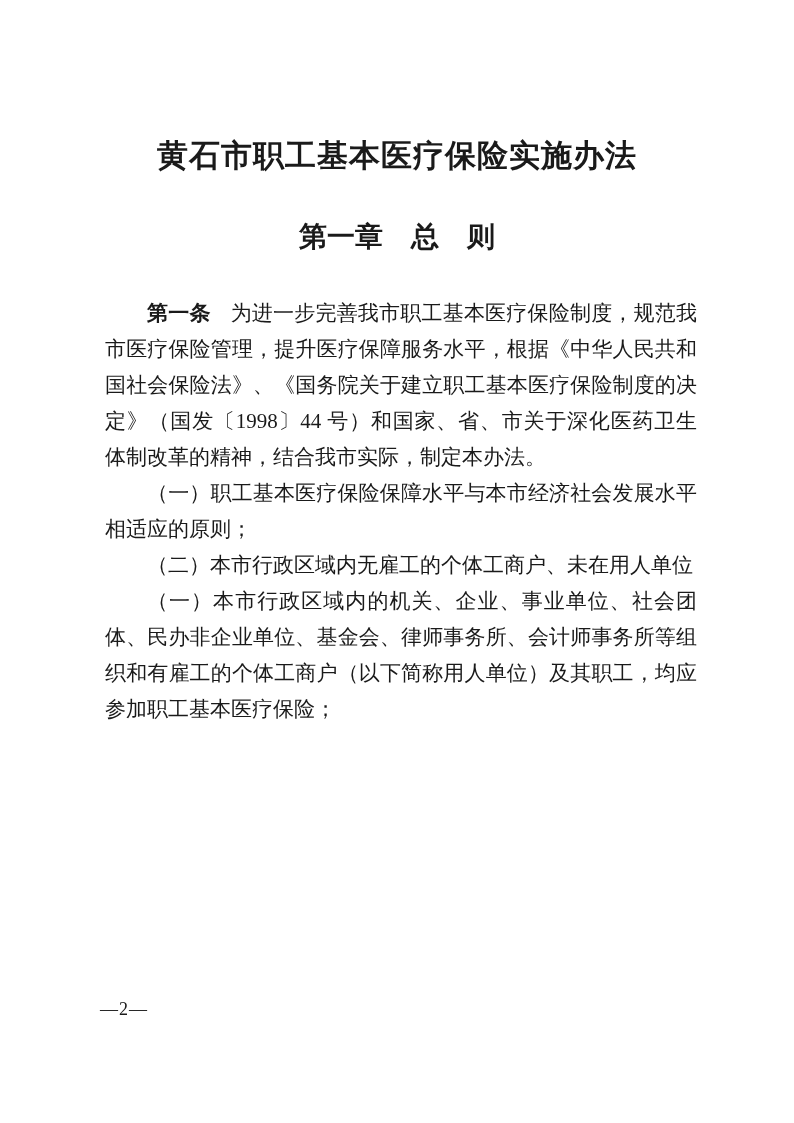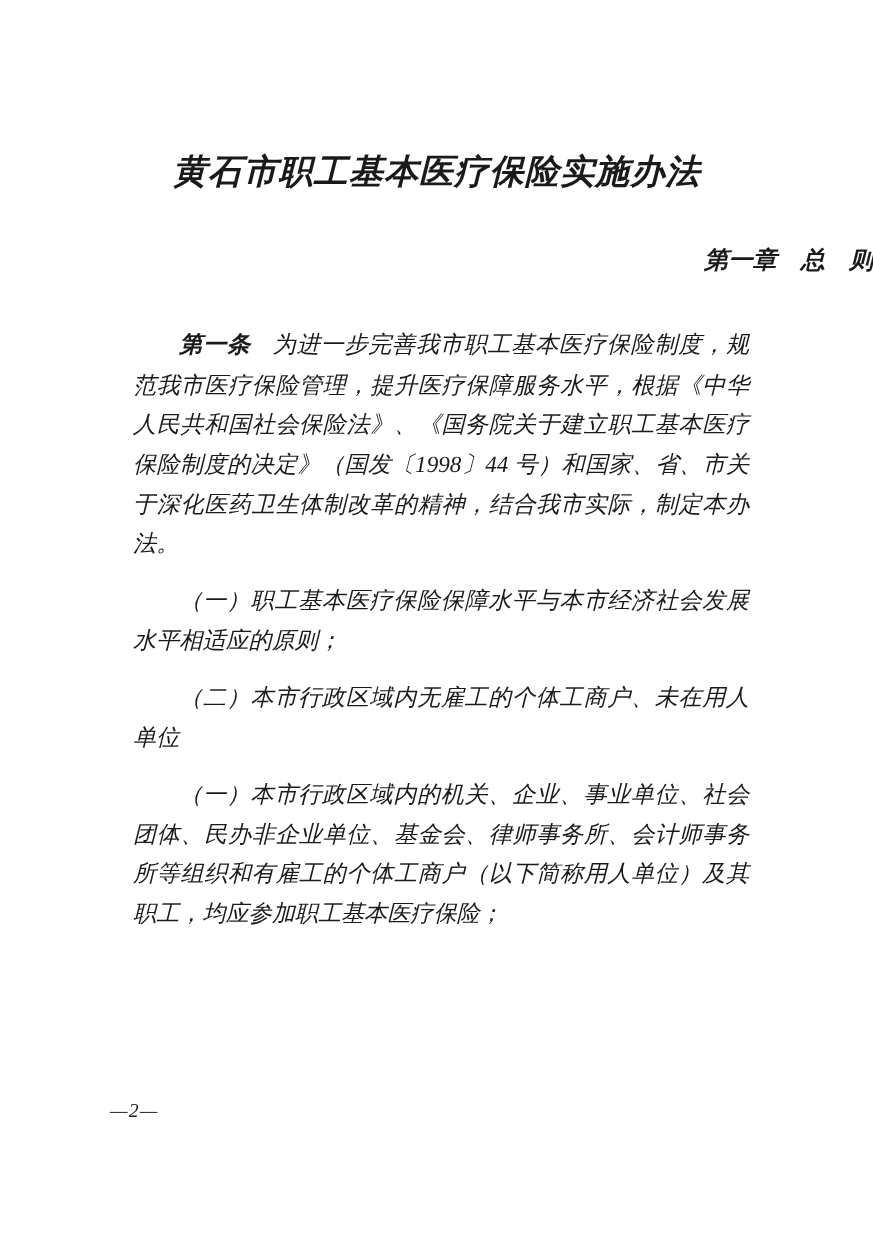--- a/index.html
+++ b/index.html
@@ -8,49 +8,48 @@
     background: #ffffff;
   }
   .page {
     position: relative;
     width: 794px;
     height: 1118px;
     margin: 0 auto;
     background: #ffffff;
     color: #1a1a1a;
     overflow: hidden;
-    font-style: italic;
   }
   .doc-title {
     margin: 137px 0 0 0;
     text-align: center;
     font-family: "Liberation Serif", "DejaVu Serif", serif;
     font-size: 31px;
     line-height: 38px;
     font-weight: 700;
     letter-spacing: 1px;
   }
   .chapter-heading {
     margin: 48px 0 0 0;
-    text-align: right;
+    text-align: center;
     font-family: "Liberation Sans", "DejaVu Sans", sans-serif;
-    font-size: 22px;
+    font-size: 28px;
     line-height: 28px;
     font-weight: 700;
   }
   .body-text {
     margin: 44px 97px 0 105px;
     font-family: "Liberation Serif", "DejaVu Serif", serif;
     font-size: 21px;
     line-height: 36px;
     text-align: justify;
     text-justify: inter-ideograph;
   }
   .body-text p {
-    margin: 16px;
+    margin: 0;
     padding: 0;
     text-indent: 2em;
   }
   .article-lead {
     font-family: "Liberation Sans", "DejaVu Sans", sans-serif;
     font-weight: 700;
     margin-right: 20px;
   }
   .page-number {
     position: absolute;

